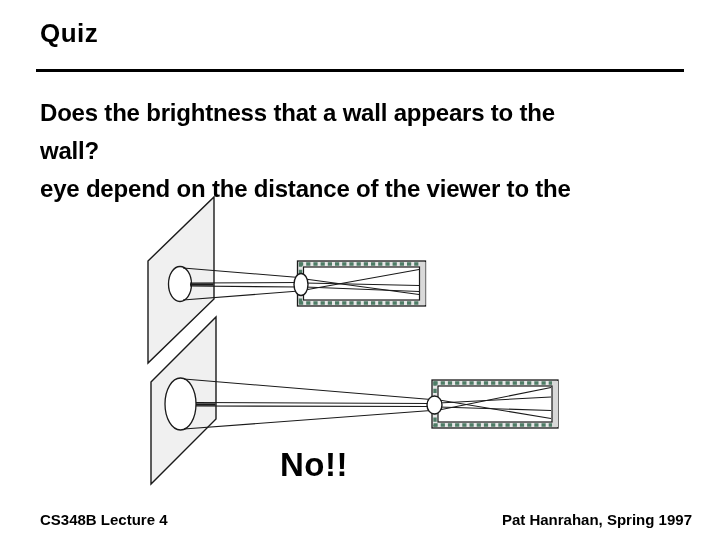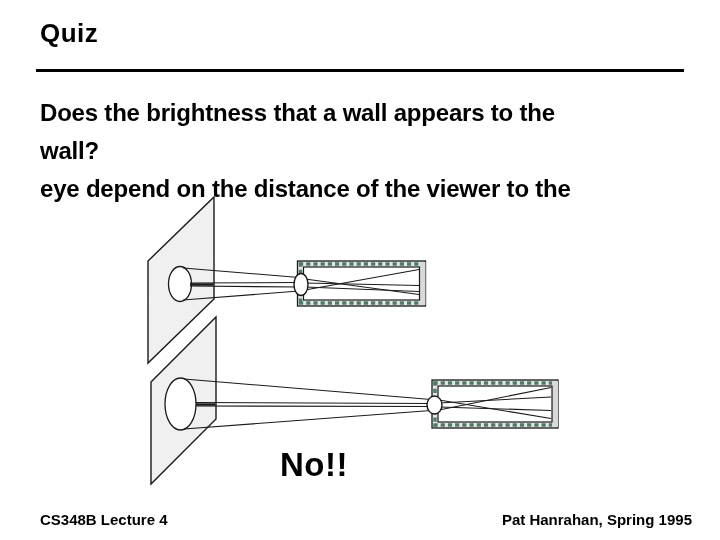--- a/index.html
+++ b/index.html
@@ -95,13 +95,13 @@
       <line class="ray" x1="439" y1="410" x2="551" y2="387.5"></line>
       <line class="ray" x1="439" y1="403" x2="551" y2="397"></line>
       <line class="ray" x1="439" y1="407" x2="551" y2="410.5"></line>
       <ellipse class="pupil" cx="434.5" cy="405" rx="7.5" ry="9"></ellipse>
     </g>
   </g>
 </svg>
 
 <div class="abs answer">No!!</div>
 <div class="abs footer-left">CS348B Lecture 4</div>
-<div class="abs footer-right">Pat Hanrahan, Spring 1995</div>
+<div class="abs footer-right">Pat Hanrahan, Spring 1997</div>
 
 </body></html>

